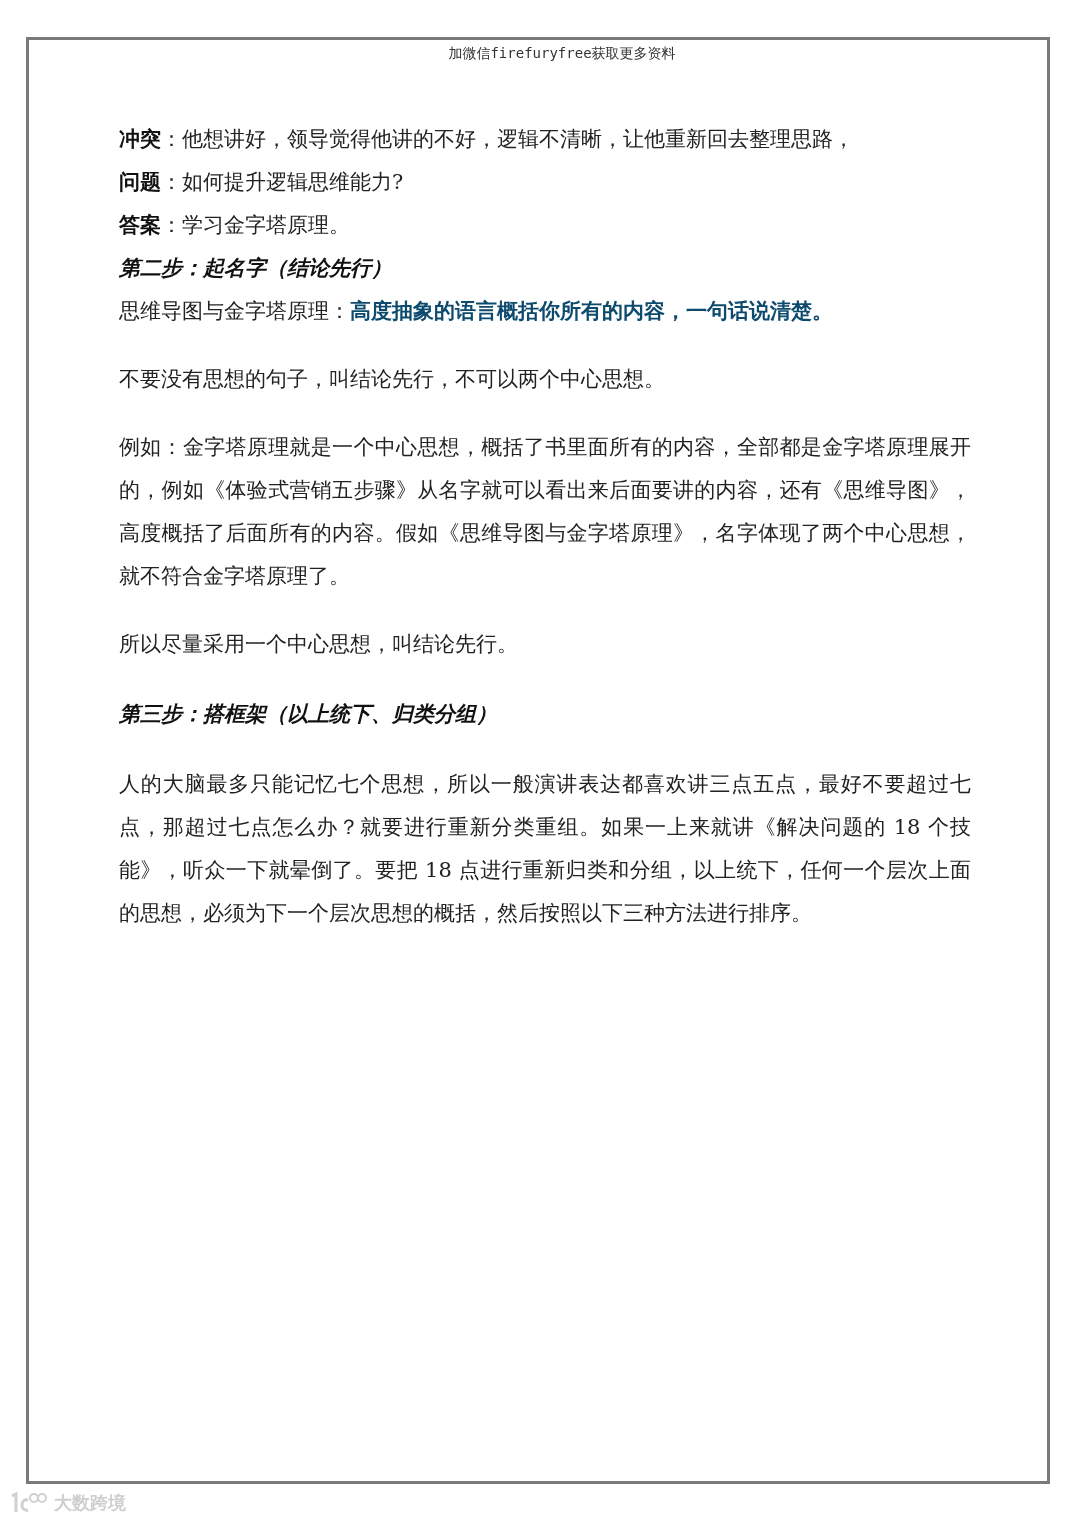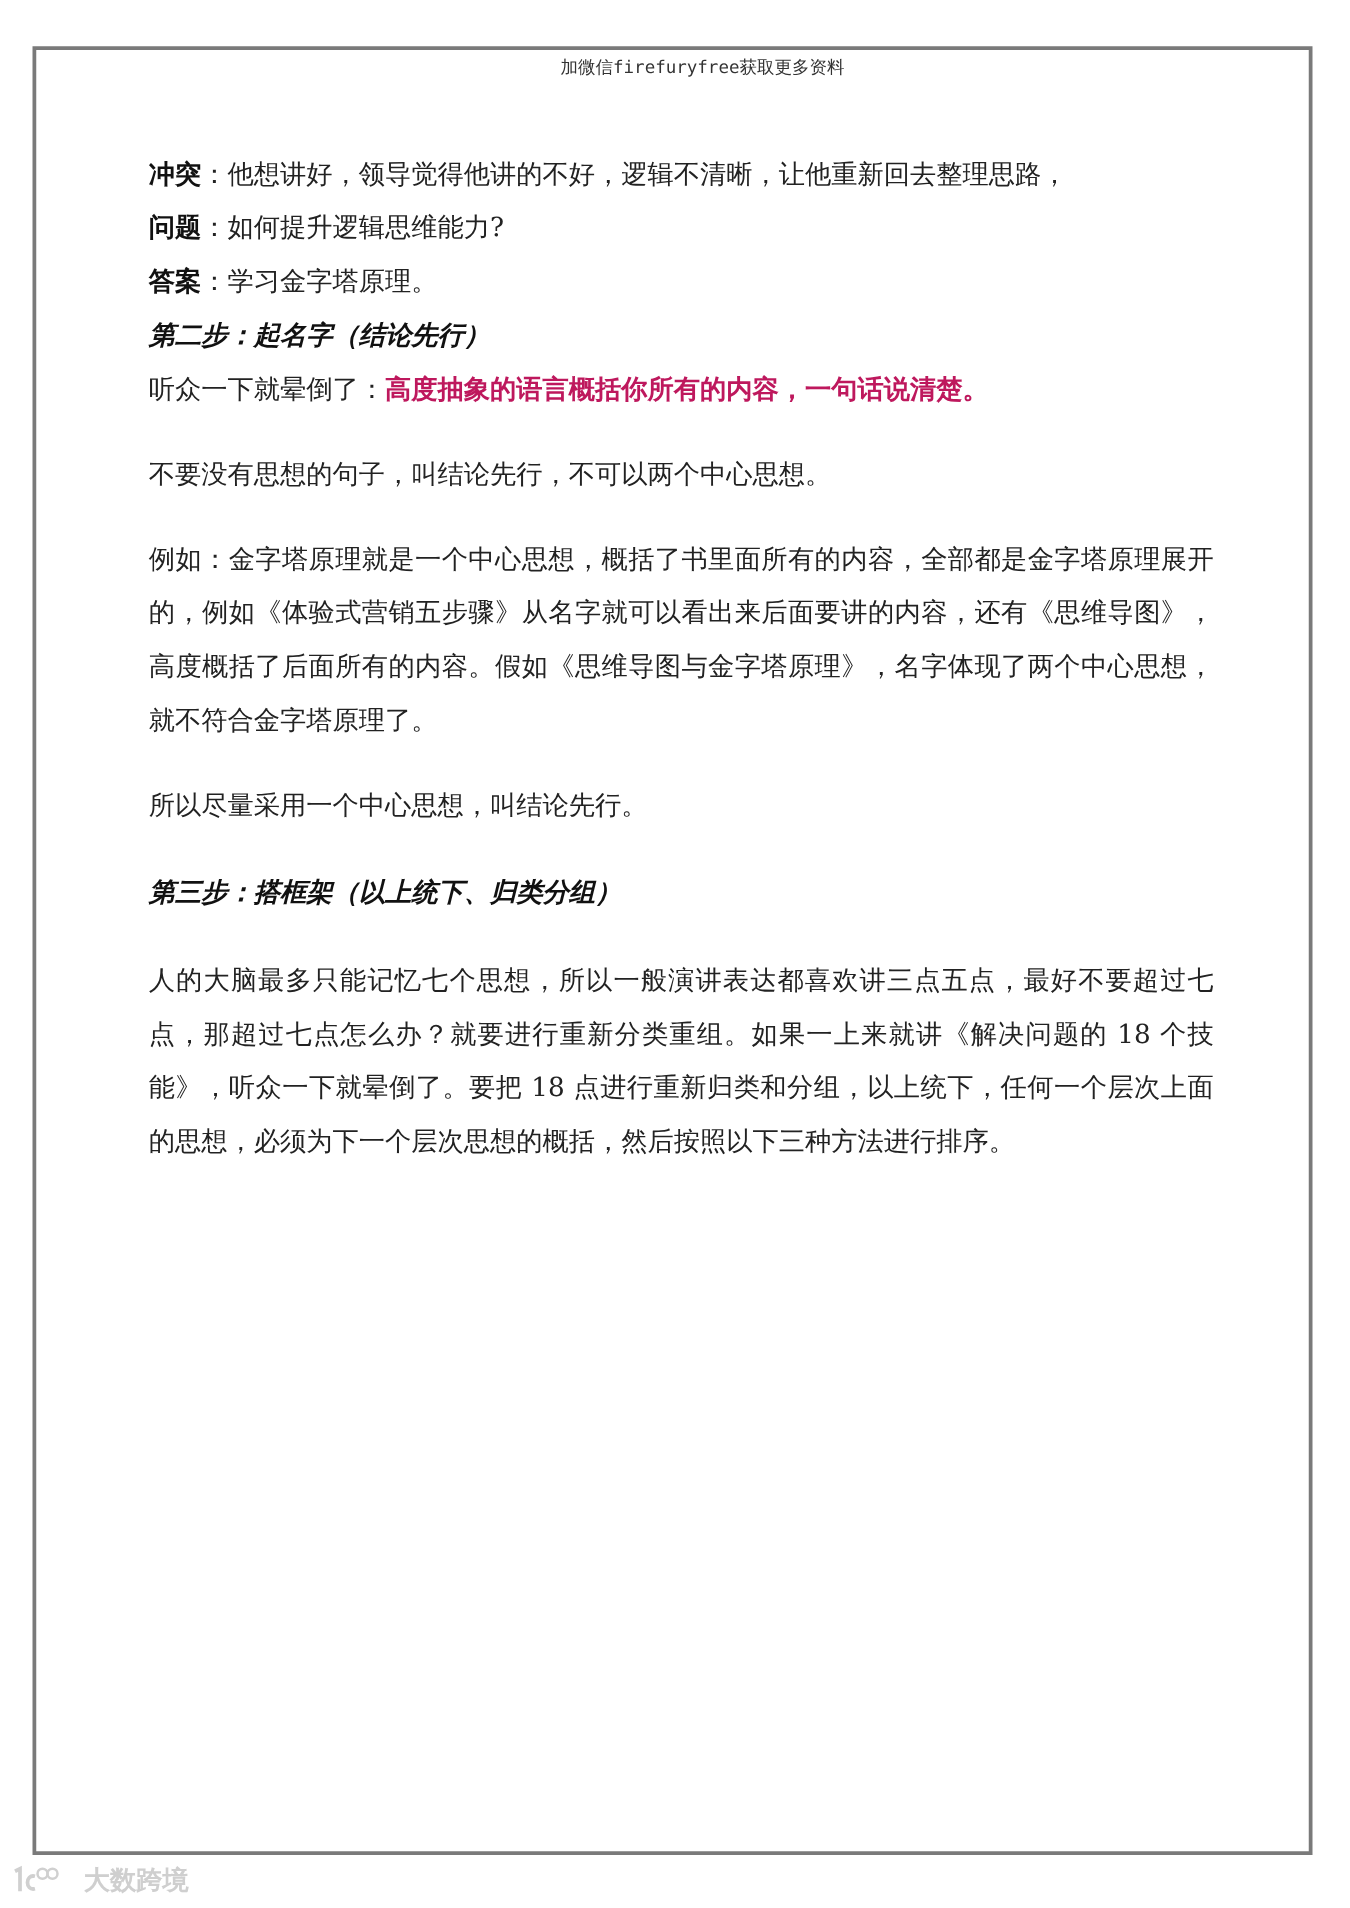--- a/index.html
+++ b/index.html
@@ -54,36 +54,36 @@
       font-family: "DejaVu Sans", "Liberation Sans", sans-serif;
     }
     .heading {
       font-weight: bold;
       color: #111111;
       font-family: "DejaVu Sans", "Liberation Sans", sans-serif;
       font-style: italic;
     }
     .bold-em {
       font-weight: bold;
-      color: #be185d;
+      color: #0c4a6e;
       font-family: "DejaVu Sans", "Liberation Sans", sans-serif;
     }
     .gap { height: 25px; }
     .gap-lg { height: 27px; }
     .justify { text-align: justify; text-justify: inter-character; }
     .watermark {
       position: absolute;
       left: 8px;
       top: 1490px;
       display: flex;
       align-items: center;
-      gap: 19px;
+      gap: 6px;
       color: #cfcfcf;
       font-family: "DejaVu Sans", "Liberation Sans", sans-serif;
-      font-size: 21px;
+      font-size: 18px;
       font-weight: bold;
     }
     .watermark-logo {
       width: 40px;
       height: 26px;
     }
   </style>
 </head>
 <body>
 
@@ -95,21 +95,21 @@
       <span class="label">冲突</span><span>：他想讲好，领导觉得他讲的不好，逻辑不清晰，让他重新回去整理思路，</span>
     </p>
     <p class="p">
       <span class="label">问题</span><span>：如何提升逻辑思维能力?</span>
     </p>
     <p class="p">
       <span class="label">答案</span><span>：学习金字塔原理。</span>
     </p>
     <p class="p heading">第二步：起名字（结论先行）</p>
     <p class="p">
-      <span>听众一下就晕倒了：</span><span class="bold-em">高度抽象的语言概括你所有的内容，一句话说清楚。</span>
+      <span>思维导图与金字塔原理：</span><span class="bold-em">高度抽象的语言概括你所有的内容，一句话说清楚。</span>
     </p>
     <div class="gap"></div>
     <p class="p">不要没有思想的句子，叫结论先行，不可以两个中心思想。</p>
     <div class="gap"></div>
     <p class="p justify">例如：金字塔原理就是一个中心思想，概括了书里面所有的内容，全部都是金字塔原理展开的，例如《体验式营销五步骤》从名字就可以看出来后面要讲的内容，还有《思维导图》，高度概括了后面所有的内容。假如《思维导图与金字塔原理》，名字体现了两个中心思想，就不符合金字塔原理了。</p>
     <div class="gap"></div>
     <p class="p">所以尽量采用一个中心思想，叫结论先行。</p>
     <div class="gap-lg"></div>
     <p class="p heading">第三步：搭框架（以上统下、归类分组）</p>
     <div class="gap-lg"></div>

